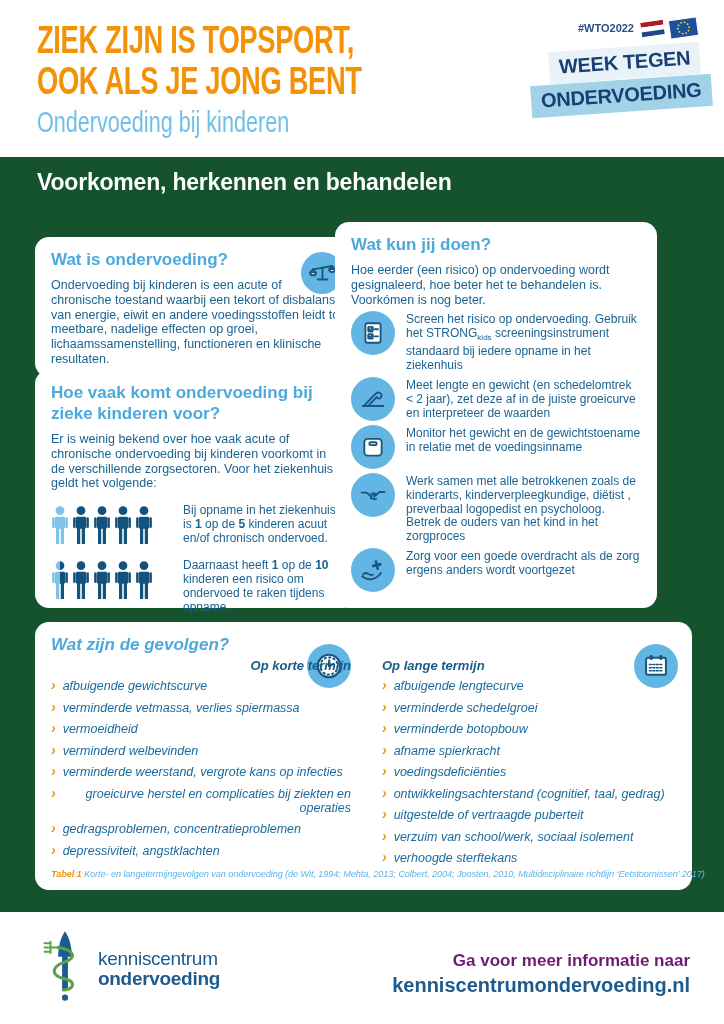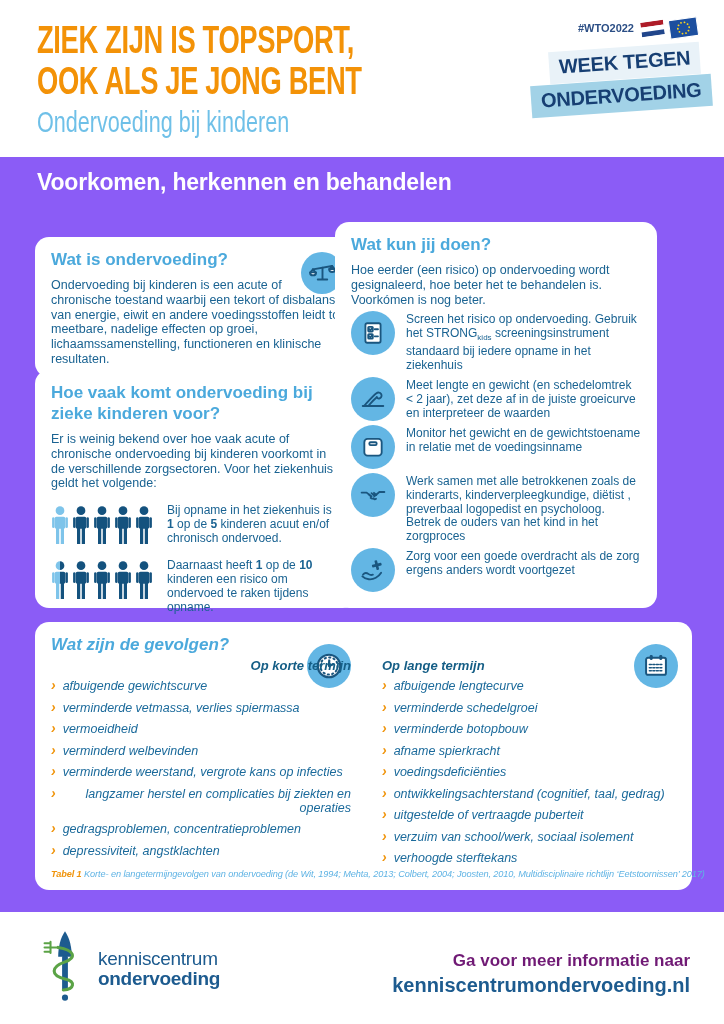--- a/index.html
+++ b/index.html
@@ -25,21 +25,21 @@
   .hashtag { font-size:11px; font-weight:700; color:#2B4E85; margin-right:2px; }
   .flag { display:block; }
   .flag-tilt { transform:rotate(-8deg); display:inline-block; }
   .badge {
     position:absolute; font-weight:800; color:#173F73; white-space:nowrap;
     padding:4px 10px 5px; letter-spacing:-0.3px; transform:rotate(-4deg);
   }
   .badge1 { top:47px; right:24px; font-size:20px; background:#E9F2F8; }
   .badge2 { top:80px; right:12px; font-size:20px; background:#A2D2E7; }
   
-  .orange-band { position:absolute; left:0; top:157px; width:724px; height:755px; background:#8b5cf6; }
+  .orange-band { position:absolute; left:0; top:157px; width:724px; height:755px; background:#14532d; }
   .section-heading {
     position:absolute; left:37px; top:12px; margin:0;
     font-size:23px; font-weight:700; color:#FFFFFF; letter-spacing:-0.2px;
   }
   .card { position:absolute; background:#fff; border-radius:14px; padding:12px 16px; }
   .card-def  { left:35px;  top:80px;  width:322px; height:140px; }
   .card-freq { left:35px;  top:213px; width:322px; height:238px; }
   .card-act  { left:335px; top:65px;  width:322px; height:386px; }
   .card-cons { left:35px;  top:465px; width:657px; height:268px;font-style:italic; }
   .card-title { margin:0; font-size:17px; font-weight:700; color:#4BA9DC; line-height:21px; }
@@ -48,21 +48,21 @@
   }
   .icon-circle {
     background:#63B6E4; border-radius:50%; display:flex;
     align-items:center; justify-content:center; flex-shrink:0;
   }
   .circle-40 { width:42px; height:42px; }
   .circle-44 { width:44px; height:44px; }
   .corner-icon { position:absolute; top:15px; right:14px; }
   .icon-svg { stroke:#1A567F; stroke-width:1.7; fill:none; stroke-linecap:round; stroke-linejoin:round; }
   
-  .stat-row { display:flex; gap:8px; margin-top:13px; align-items:flex-start; }
+  .stat-row { display:flex; gap:24px; margin-top:13px; align-items:flex-start; }
   .persons { display:flex; gap:3px; flex-shrink:0; width:108px; padding-top:2px; }
   .person { width:18px; height:40px; display:block; }
   .stat-text { margin:0; font-size:12px; line-height:13.8px; color:#1A6392; }
   .stat-text b { font-weight:700; }
   
   .action-row { display:flex; gap:11px; margin-top:4px; align-items:flex-start; }
   .action-text { margin:0; font-size:12px; line-height:13.8px; color:#1A6392; padding-top:2px; }
   .sub-kids { font-size:8px; }
   
   .cons-col { position:absolute; top:36px; }
@@ -324,21 +324,21 @@
           <li class="cons-item">
               <span class="chev">›</span>
               <span class="cons-text">verminderd welbevinden</span>
             </li>
           <li class="cons-item">
               <span class="chev">›</span>
               <span class="cons-text">verminderde weerstand, vergrote kans op infecties</span>
             </li>
           <li class="cons-item">
               <span class="chev">›</span>
-              <span class="cons-text">langzamer herstel en complicaties bij ziekten en operaties</span>
+              <span class="cons-text">groeicurve herstel en complicaties bij ziekten en operaties</span>
             </li>
           <li class="cons-item">
               <span class="chev">›</span>
               <span class="cons-text">gedragsproblemen, concentratieproblemen</span>
             </li>
           <li class="cons-item">
               <span class="chev">›</span>
               <span class="cons-text">depressiviteit, angstklachten</span>
             </li>
         </ul>

